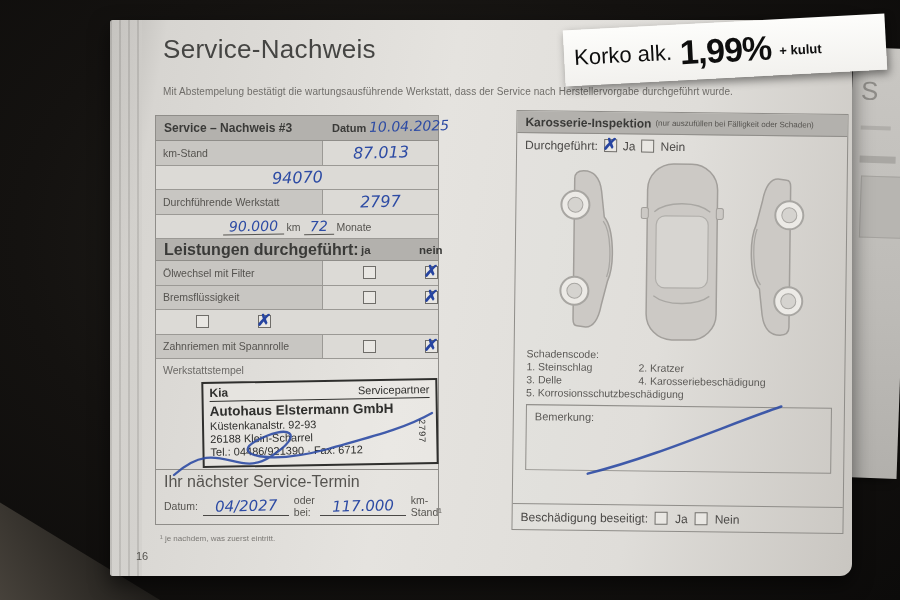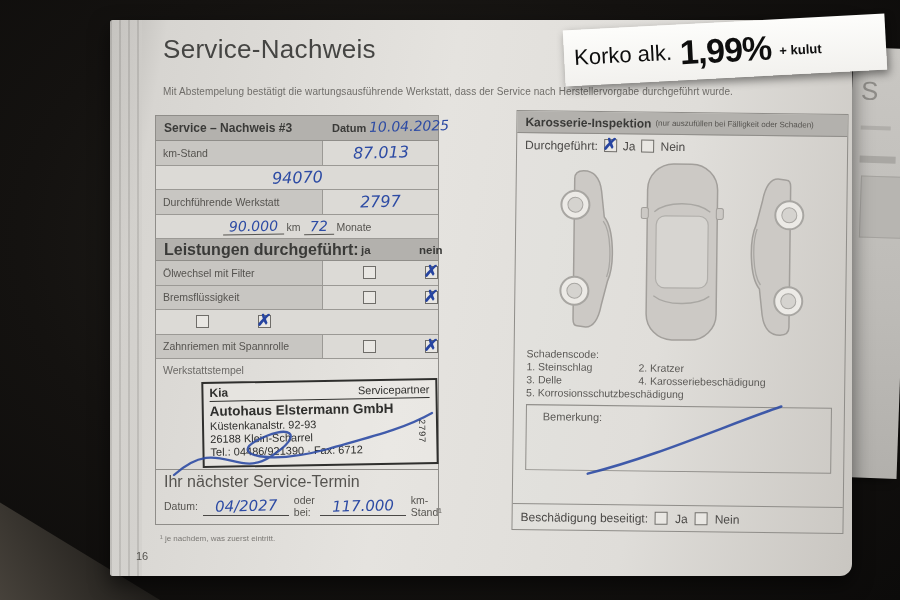--- a/index.html
+++ b/index.html
@@ -82,21 +82,21 @@
   .rc-head .t{font-size:12px;font-weight:bold;color:#3a3a38;}
   .rc-head .s{font-size:8px;color:#55534f;}
   .rc-perf{flex:0 0 23px;display:flex;align-items:center;gap:6px;padding-left:8px;font-size:12px;color:#4a4846;border-bottom:1px solid transparent;}
   .rc-perf .cbi{position:relative;width:13px;height:13px;border:1px solid #6f6d69;background:#e9e7e3;box-sizing:border-box;display:inline-block;}
   .rc-diagram{flex:0 0 188px;display:flex;align-items:center;justify-content:center;}
   .rc-codes{padding:2px 12px;font-size:10.5px;color:#5a5855;}
   .rc-codes .ct{margin-bottom:1px;}
   .code-grid{display:grid;grid-template-columns:112px 1fr;row-gap:1px;}
   .code-wide{grid-column:1 / span 2;}
   .remark{margin:4px 12px 0;border:1px solid #8f8d89;height:64px;position:relative;}
-  .remark .rl{position:absolute;left:16px;top:5px;font-size:11px;color:#5a5855;text-align:right;}
+  .remark .rl{position:absolute;left:8px;top:5px;font-size:11px;color:#5a5855;text-align:right;}
   .remark svg{position:absolute;left:0;top:-10px;width:100%;height:84px;overflow:visible;}
   .rc-fixed{margin-top:auto;border-top:1px solid #8f8d89;flex:0 0 25px;display:flex;align-items:center;gap:7px;padding-left:8px;font-size:12px;color:#4a4846;}
   
   .sticker{position:absolute;left:564px;top:22px;width:322px;height:56px;z-index:10;
     background:linear-gradient(180deg,#fdfdfb,#f2f1ee);transform:rotate(-3deg);
     box-shadow:2px 4px 8px rgba(0,0,0,.45);display:flex;align-items:center;padding:0 10px;box-sizing:border-box;gap:8px;color:#0e0e0e;}
   .sticker .a{font-size:22px;}
   .sticker .b{font-size:34px;font-weight:800;letter-spacing:-1px;}
   .sticker .c{font-size:13px;font-weight:bold;align-self:center;margin-top:6px;}
 </style>

